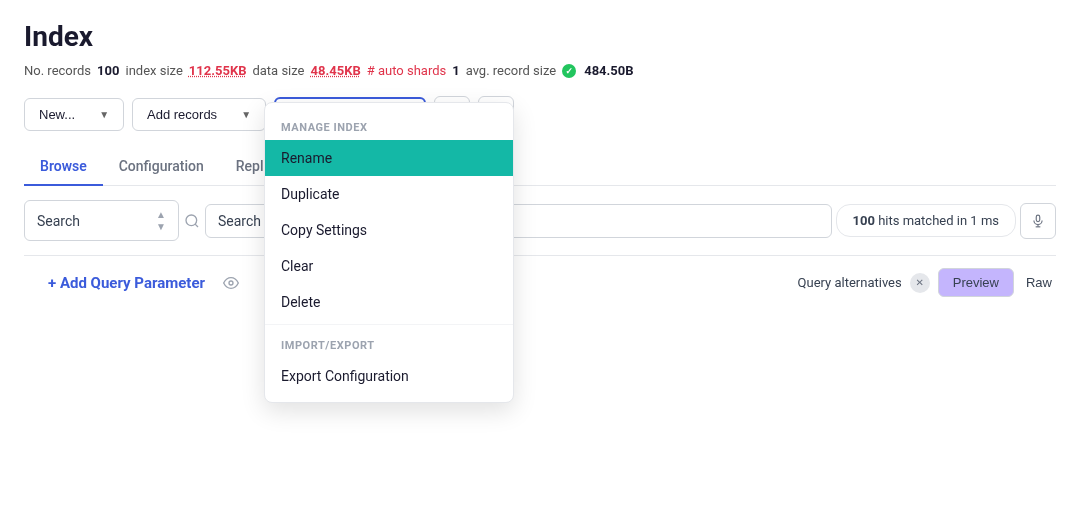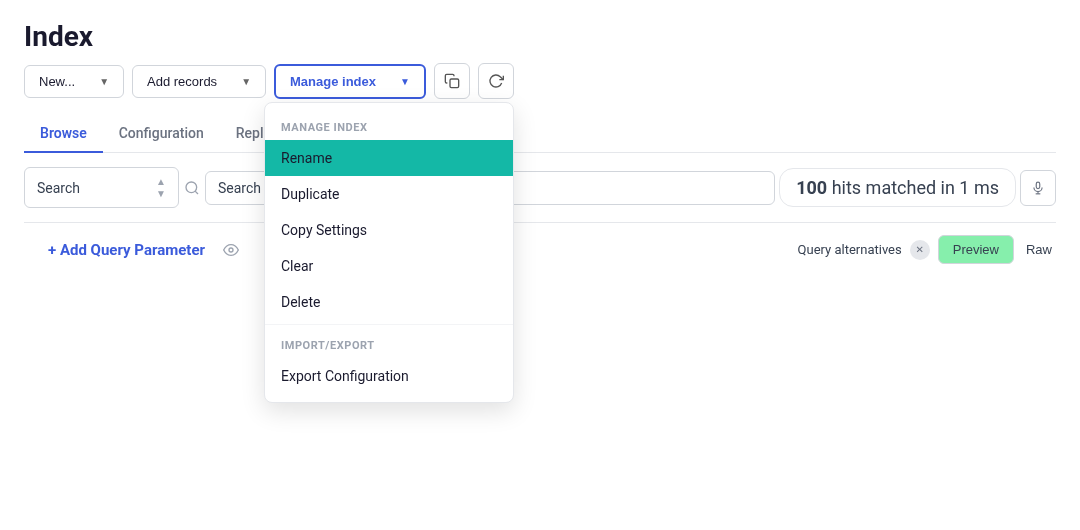--- a/index.html
+++ b/index.html
@@ -202,21 +202,21 @@
       justify-content: center;
       color: #9ca3af;
       font-size: 14px;
     }
 
     .hits-box {
       border: 1px solid #e5e7eb;
       border-radius: 14px;
       padding: 8px 16px;
       background: #fff;
-      font-size: 18px;
+      font-size: 13px;
       color: #374151;
     }
 
     .mic-btn {
       width: 36px;
       height: 36px;
       border: 1px solid #d1d5db;
       border-radius: 6px;
       display: flex;
       align-items: center;
@@ -279,21 +279,21 @@
       justify-content: center;
       font-size: 10px;
       color: #6b7280;
       cursor: pointer;
     }
 
     .preview-btn {
       border: 1px solid #d1d5db;
       border-radius: 6px;
       padding: 6px 14px;
-      background: #86efac;
+      background: #c4b5fd;
       font-size: 13px;
       color: #374151;
       cursor: pointer;
       font-weight: 500;
     }
 
     .raw-btn {
       border: none;
       background: none;
       font-size: 13px;
@@ -348,20 +348,37 @@
       margin: 4px 0;
     }
   </style>
 </head>
 <body>
 
 <div class="page-container">
 
   <h1 class="page-title">Index</h1>
 
+  <div class="stats-row">
+    <span class="stat-label">No. records</span>
+    <span class="stat-value">100</span>
+
+    <span class="stat-label">index size</span>
+    <span class="stat-link">112.55KB</span>
+
+    <span class="stat-label">data size</span>
+    <span class="stat-link">48.45KB</span>
+
+    <span class="stat-hash"># auto shards</span>
+    <span class="stat-value">1</span>
+
+    <span class="stat-label">avg. record size</span>
+    <span class="green-dot"></span>
+    <span class="stat-value">484.50B</span>
+  </div>
 
   <div class="toolbar">
     <button class="btn">
       <span>New...</span>
       <span class="chevron-icon">▼</span>
     </button>
     <button class="btn">
       <span>Add records</span>
       <span class="chevron-icon">▼</span>
     </button>

